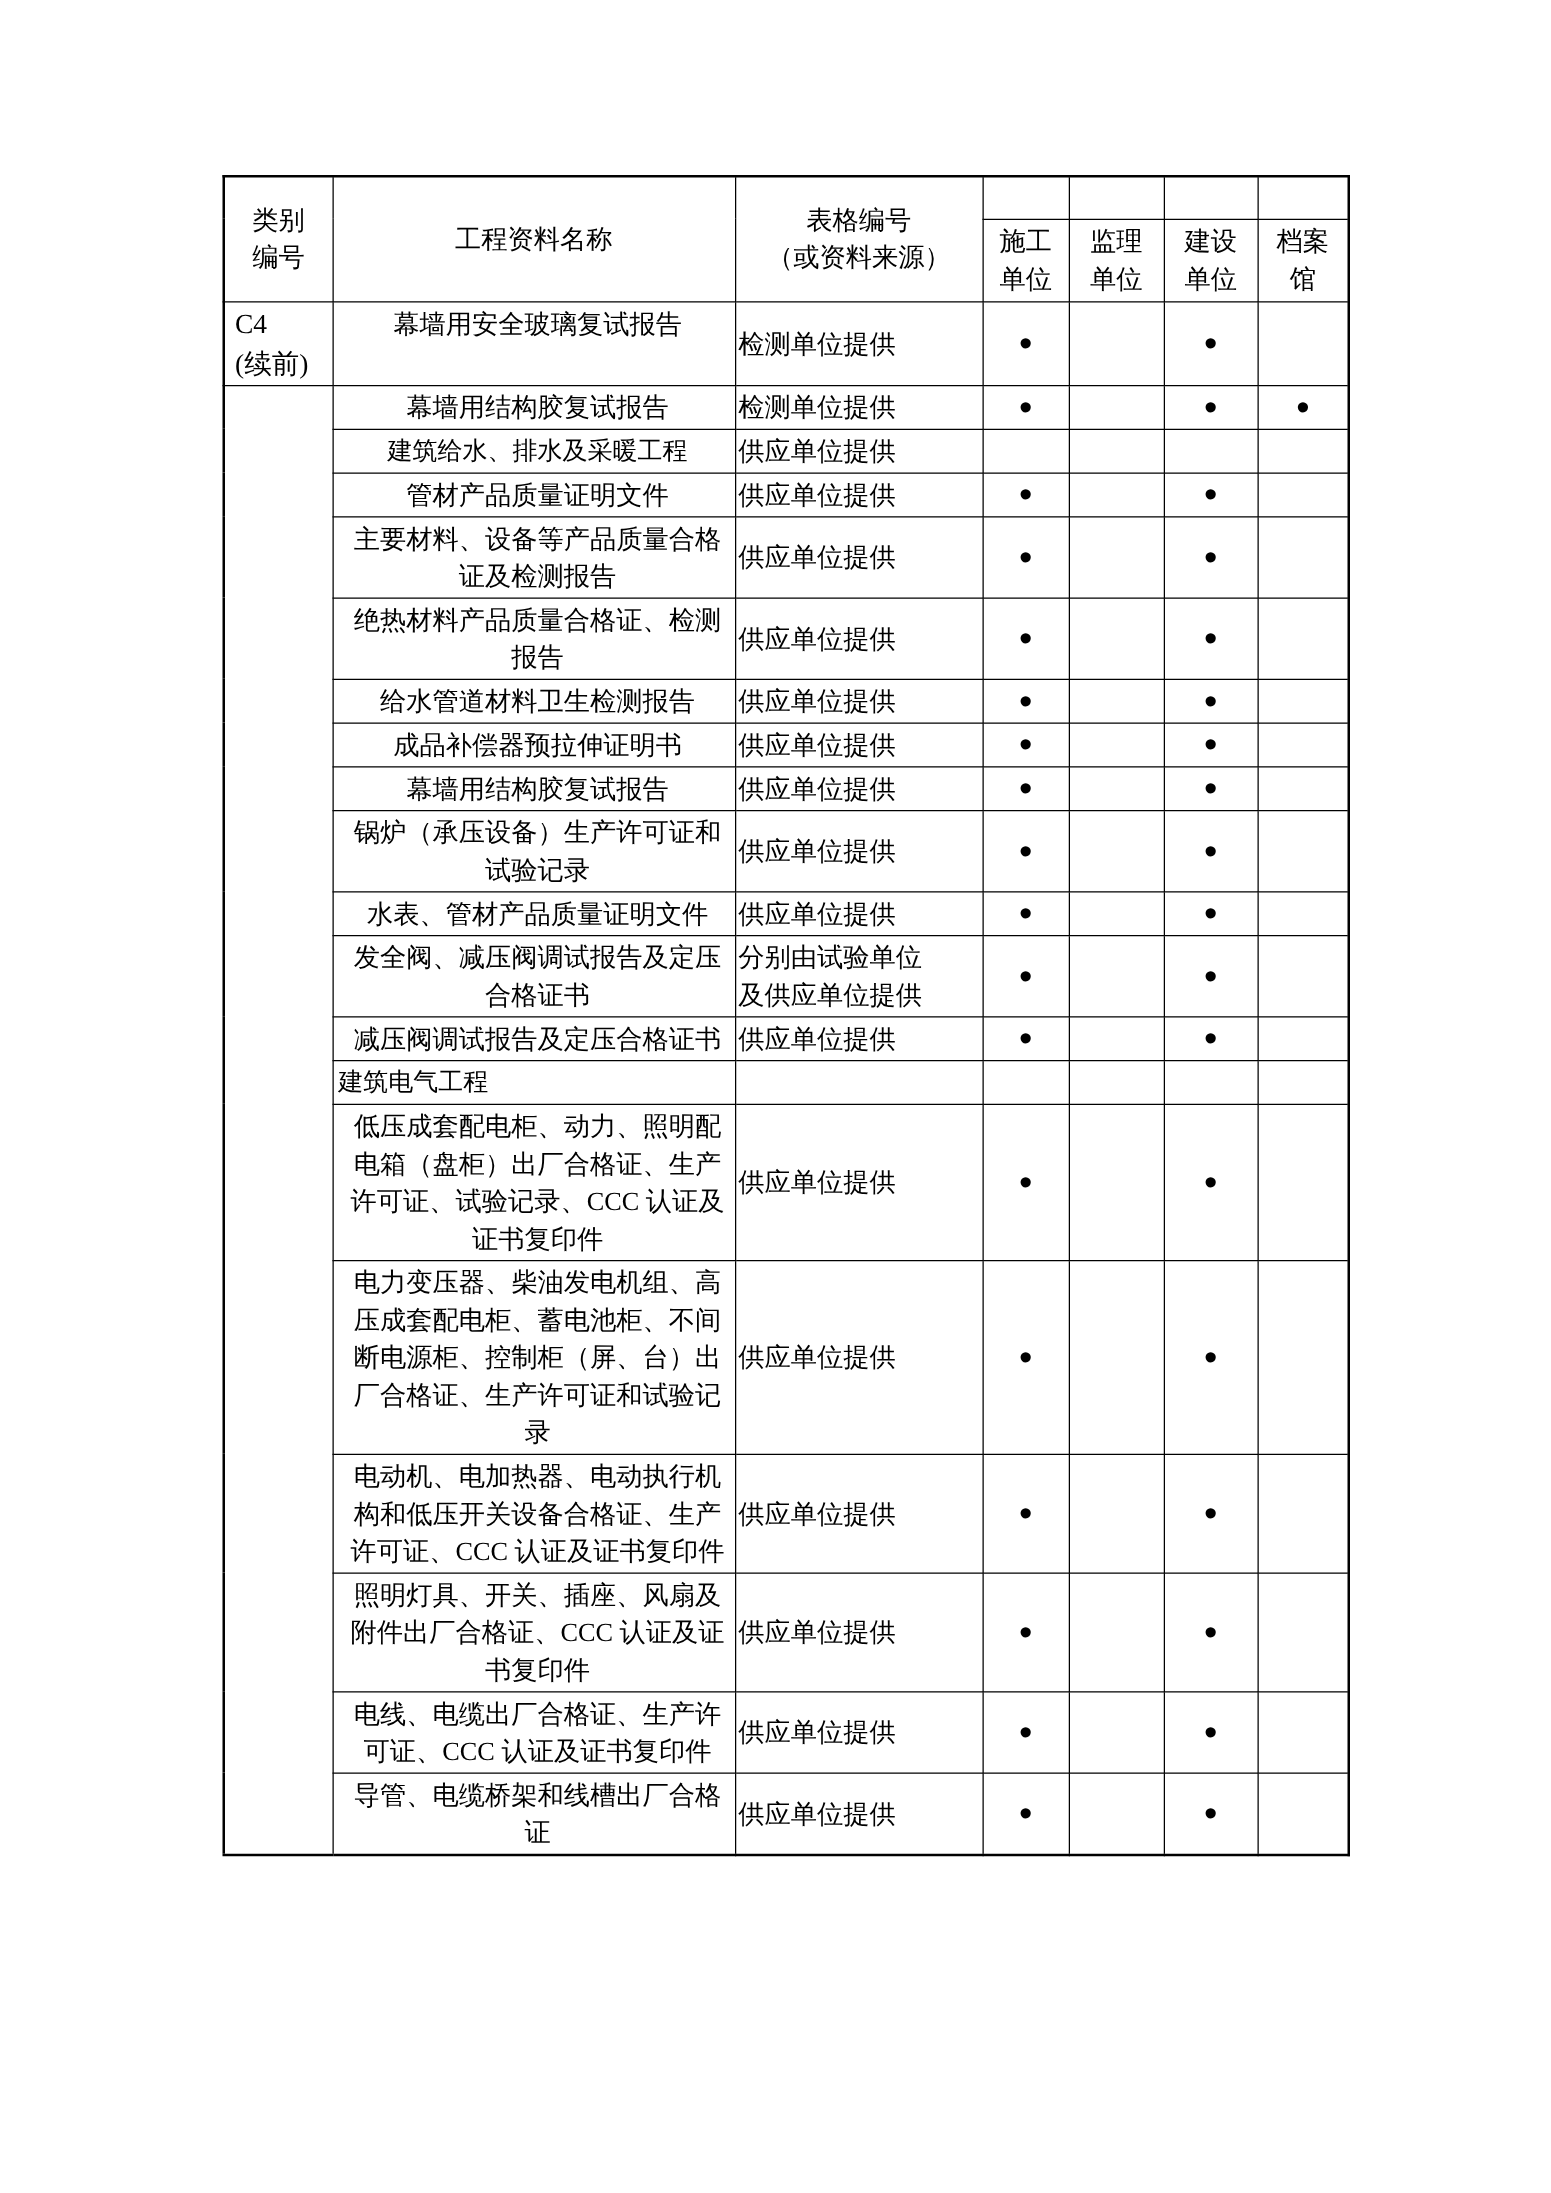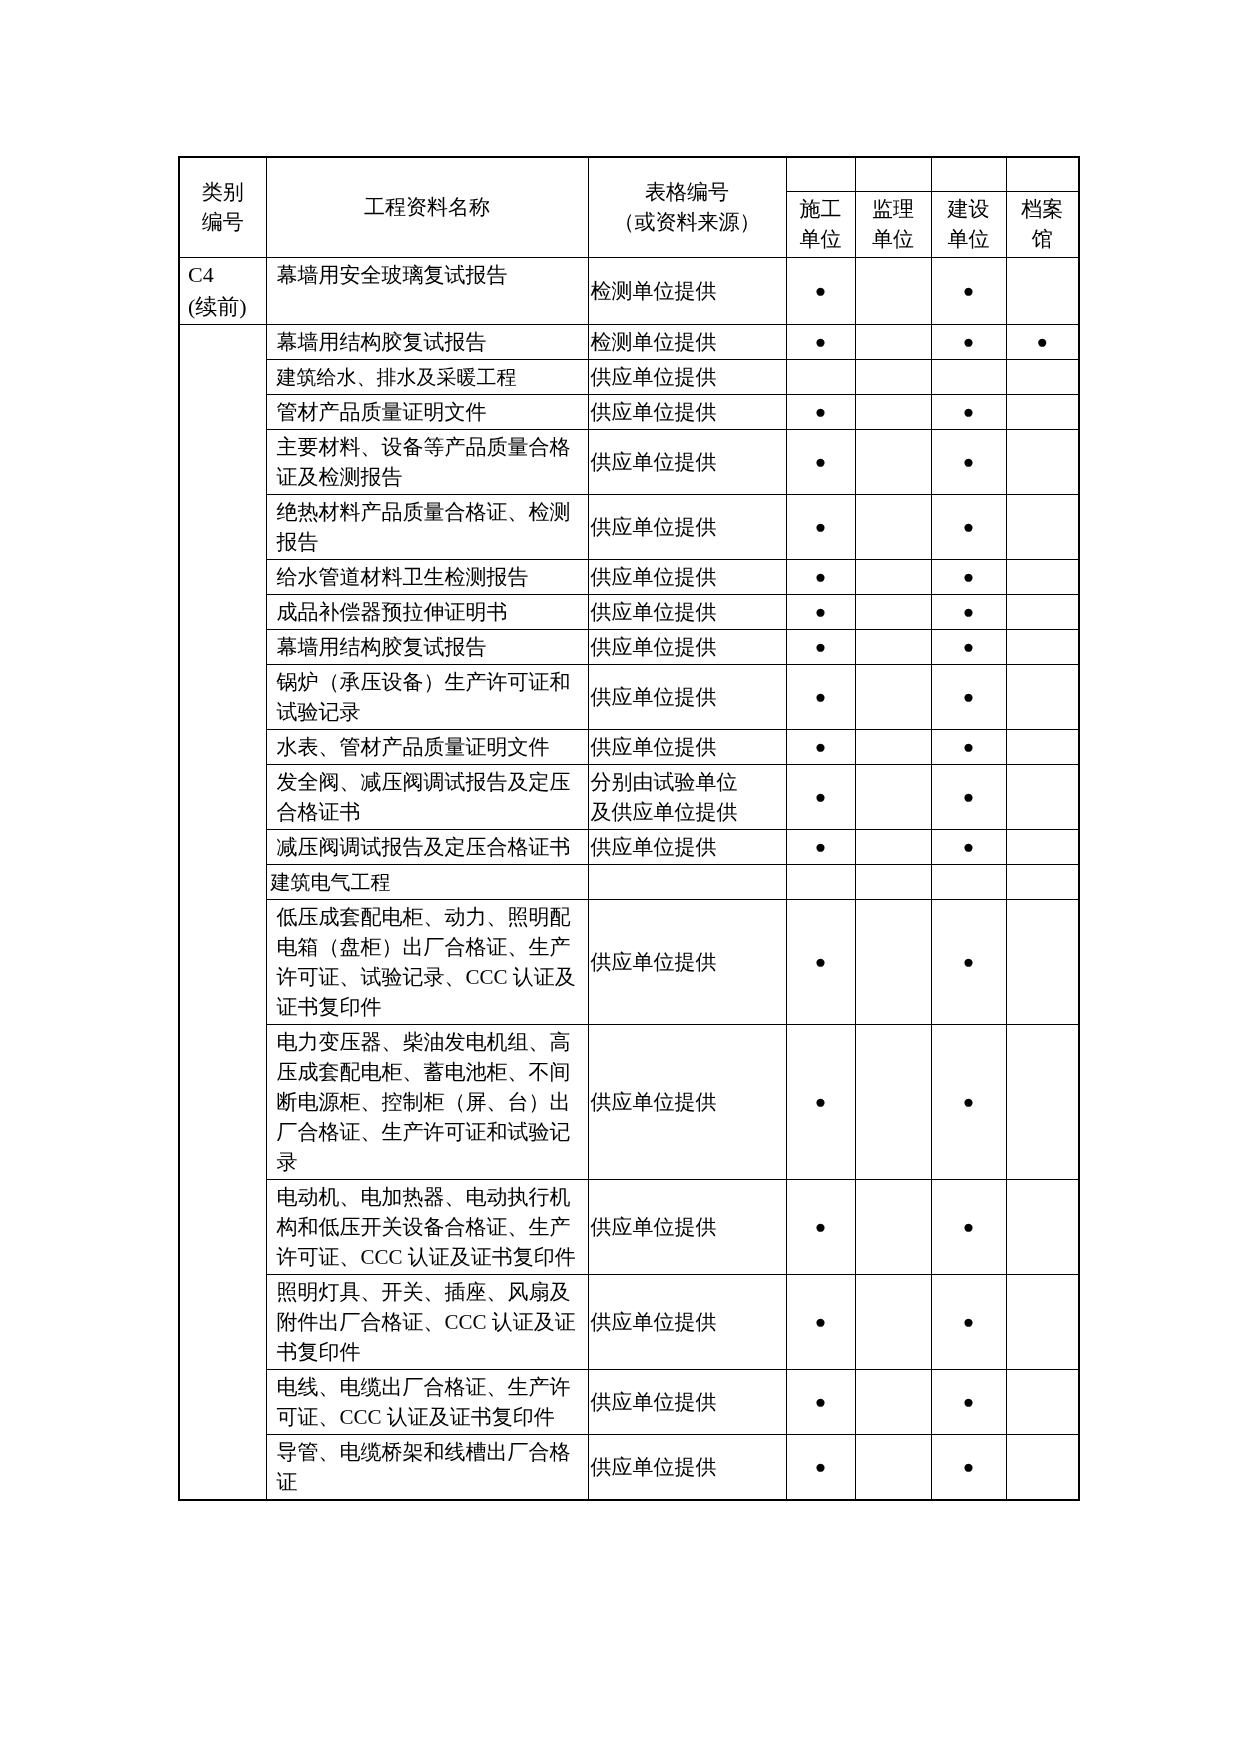--- a/index.html
+++ b/index.html
@@ -10,21 +10,21 @@
   body {
     width: 1241px;
     height: 1754px;
     position: relative;
     font-family: "Liberation Serif", "DejaVu Serif", serif;
     color: #000000;
   }
   .doc-table {
     position: absolute;
     left: 178px;
-    top: 156px;
+    top: 140px;
     width: 900px;
     border-collapse: collapse;
     table-layout: fixed;
     border: 2px solid #000000;
     font-size: 21px;
     line-height: 30px;
   }
   .doc-table th, .doc-table td {
     border: 1px solid #000000;
     font-weight: normal;
@@ -41,21 +41,21 @@
     text-align: left;
     padding-left: 8px;
     font-weight: normal;
     font-size: 22px;
     white-space: pre-line;
     vertical-align: top;
     line-height: 32px;
   }
   td.cat.empty { border-bottom: 2px solid #000000; }
   td.name {
-    text-align: left;
+    text-align: center;
     padding: 2px 4px 2px 10px;
   }
   td.name.vtop { vertical-align: top; }
   td.name.section { font-weight: normal; font-size: 20px; }
   td.name.center { text-align: left; padding-left: 4px; }
   td.form {
     text-align: left;
     white-space: pre-line;
     padding: 2px 2px;
   }

